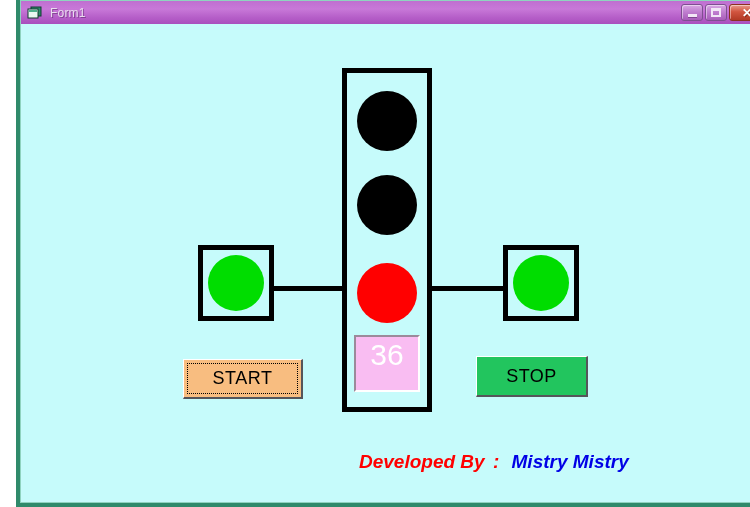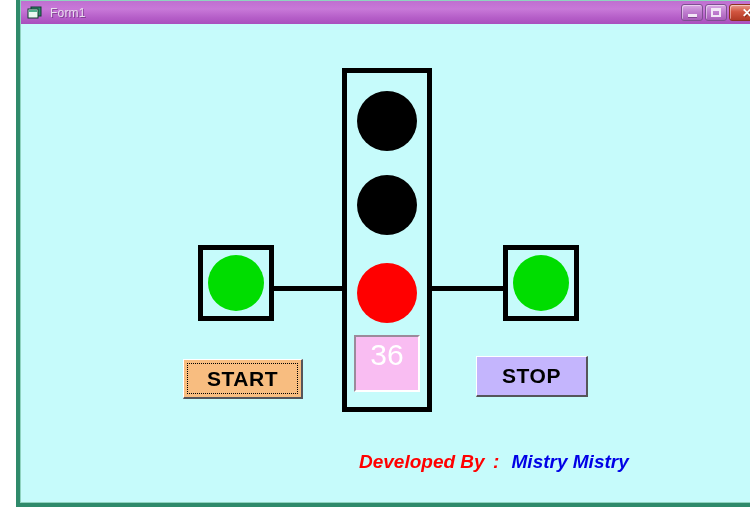--- a/index.html
+++ b/index.html
@@ -208,22 +208,22 @@
     background: #f8bd80;
     border-top: 1px solid #ffffff;
     border-left: 1px solid #ffffff;
     border-right: 2px solid #55555a;
     border-bottom: 2px solid #55555a;
     box-sizing: border-box;
     display: flex;
     align-items: center;
     justify-content: center;
     font-family: "Liberation Sans", sans-serif;
-    font-size: 21px;
-    font-weight: bold;
+    font-size: 18px;
+    font-weight: normal;
     color: #000000;
     cursor: default;
     letter-spacing: 0.5px;
   }
   .cmd-btn.start {
     left: 159px;
     top: 335px;
     width: 120px;
     height: 40px;
   }
@@ -304,21 +304,21 @@
       <div class="counter-box" style="background: rgb(249, 189, 242);">
         <span class="counter-value" style="color: rgb(255, 255, 255);">36</span>
       </div>
     </div>
 
     <div class="cmd-btn start" style="background: rgb(248, 189, 128);">
       <span>START</span>
       <span class="focus-rect"></span>
     </div>
 
-    <div class="cmd-btn stop" style="background: #c4b5fd;">
+    <div class="cmd-btn stop" style="background: #22c55e;">
       <span>STOP</span>
     </div>
 
     <div class="credit">
       <span class="lbl" style="color: rgb(255, 0, 0);">Developed By</span>
       <span class="sep" style="color: rgb(255, 0, 0);">:</span>
       <span class="name" style="color: rgb(0, 0, 230);">Mistry Mistry</span>
     </div>
 
   </div>

